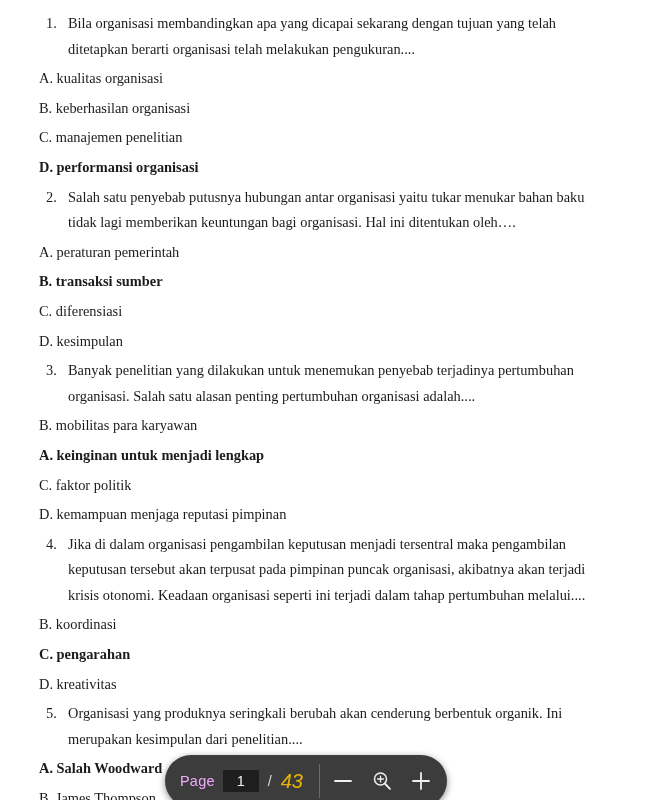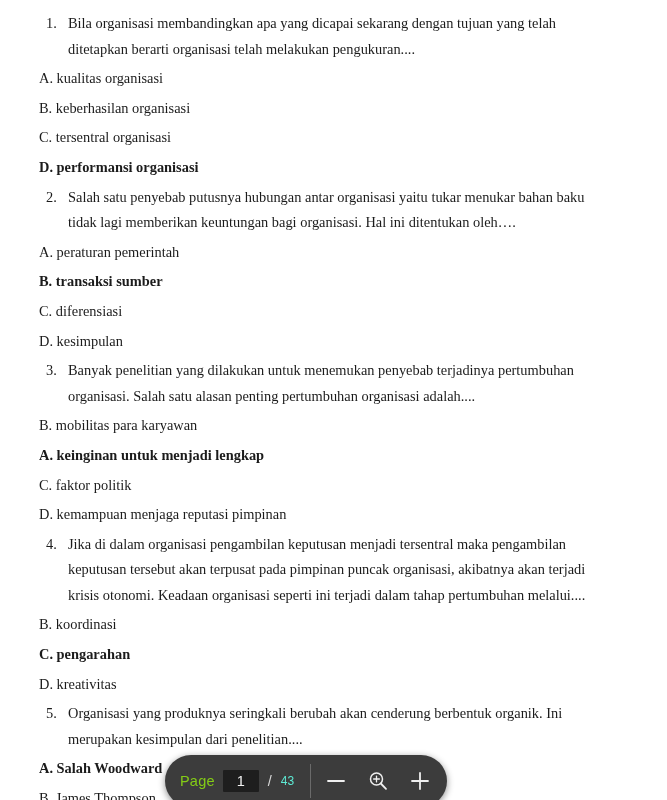--- a/index.html
+++ b/index.html
@@ -82,21 +82,21 @@
     box-shadow: 0 2px 7px rgba(0,0,0,0.45);
     z-index: 30;
   }
   #pdf-toolbar .tb-left {
     display: flex;
     align-items: center;
     padding-left: 15px;
     height: 100%;
   }
   #pdf-toolbar .page-label {
-    color: #84cc16;
+    color: #f0abfc;
     font-family: "Liberation Sans", sans-serif;
     font-size: 14.5px;
     letter-spacing: 0.2px;
     margin-right: 8px;
   }
   #pdf-toolbar .page-input {
     background: #1e1e1e;
     color: #f2f2f2;
     font-family: "Liberation Sans", sans-serif;
     font-size: 14.5px;
@@ -108,23 +108,24 @@
     border-radius: 1px;
     display: inline-block;
   }
   #pdf-toolbar .page-sep {
     color: #d8d8d8;
     font-family: "Liberation Sans", sans-serif;
     font-size: 14.5px;
     margin: 0 9px;
   }
   #pdf-toolbar .page-total {
-    color: #5eead4;
-    font-family: "Liberation Sans", sans-serif;
-    font-size: 12px;
+    color: #eab308;
+    font-family: "Liberation Sans", sans-serif;
+    font-size: 20px;
+    font-style: italic;
   }
   #pdf-toolbar .tb-divider {
     width: 1px;
     height: 34px;
     background: #6a6a6a;
     margin-left: 16px;
     margin-right: 4px;
   }
   #pdf-toolbar .tb-right {
     display: flex;
@@ -151,21 +152,21 @@
 <div id="page">
 
   <div class="doc">
 
     <div class="question">
       <span class="qnum">1.</span>
       <span class="qtext">Bila organisasi membandingkan apa yang dicapai sekarang dengan tujuan yang telah ditetapkan berarti organisasi telah melakukan pengukuran....</span>
     </div>
     <div class="option">A. kualitas organisasi</div>
     <div class="option">B. keberhasilan organisasi</div>
-    <div class="option">C. tersentral organisasi</div>
+    <div class="option">C. manajemen penelitian</div>
     <div class="option correct">D. performansi organisasi</div>
 
     <div class="question">
       <span class="qnum">2.</span>
       <span class="qtext">Salah satu penyebab putusnya hubungan antar organisasi yaitu tukar menukar bahan baku tidak lagi memberikan keuntungan bagi organisasi. Hal ini ditentukan oleh….</span>
     </div>
     <div class="option">A. peraturan pemerintah</div>
     <div class="option correct">B. transaksi sumber</div>
     <div class="option">C. diferensiasi</div>
     <div class="option">D. kesimpulan</div>

